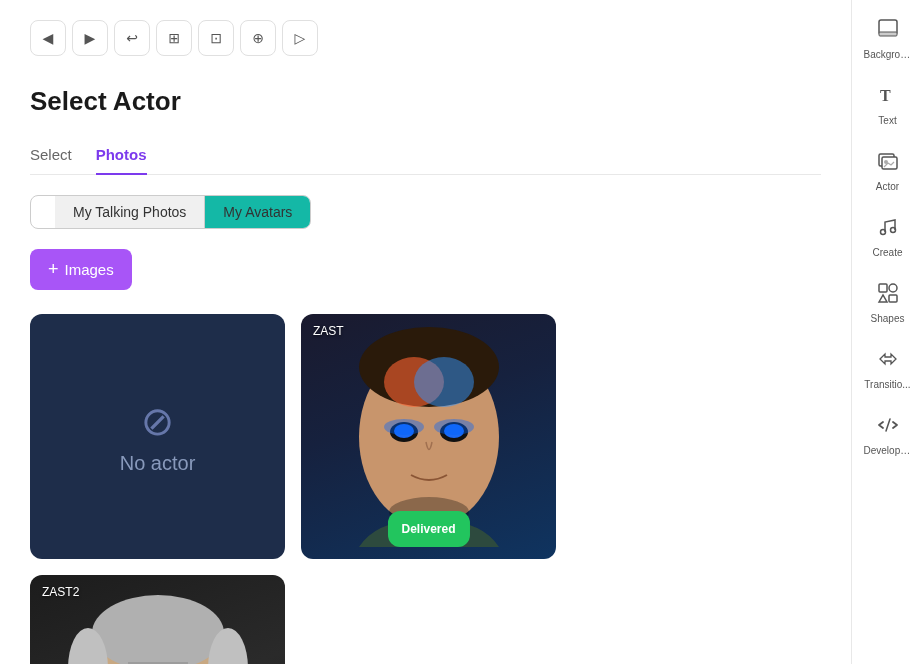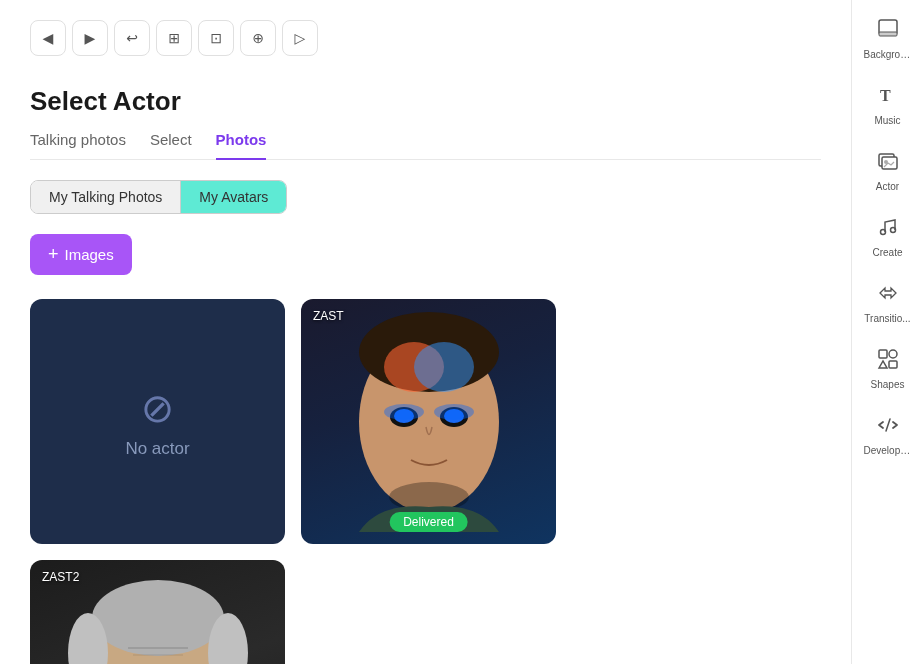--- a/index.html
+++ b/index.html
@@ -41,21 +41,21 @@
       justify-content: center;
       font-size: 14px;
       color: #555;
     }
 
     
     .page-title {
       font-size: 26px;
       font-weight: 700;
       color: #1a1a1a;
-      margin-bottom: 14px;
+      margin-bottom: 29px;
     }
 
     
     .tabs {
       display: flex;
       gap: 24px;
       margin-bottom: 20px;
       border-bottom: 1px solid #e8e8e8;
       padding-bottom: 0;
     }
@@ -77,26 +77,27 @@
 
     
     .sub-buttons {
       display: flex;
       gap: 0;
       margin-bottom: 20px;
       border: 1px solid #ccc;
       border-radius: 8px;
       overflow: hidden;
       width: fit-content;
+      padding-left: 24px;
     }
 
     .sub-btn {
       padding: 8px 18px;
       font-size: 14px;
-      background: #5eead4;
+      background: #14b8a6;
       border: none;
       cursor: pointer;
       color: #333;
       border-right: 1px solid #ccc;
     }
 
     .sub-btn:last-child {
       border-right: none;
     }
 
@@ -152,21 +153,21 @@
       color: #8899bb;
     }
 
     .no-actor-icon {
       font-size: 40px;
       margin-bottom: 8px;
       color: #6677aa;
     }
 
     .no-actor-label {
-      font-size: 17px;
+      font-size: 20px;
       color: #8899bb;
     }
 
     .actor-card.has-actor {
       background: #222;
     }
 
     .actor-card .card-label {
       position: absolute;
       top: 10px;
@@ -179,22 +180,22 @@
     }
 
     .actor-card .delivered-badge {
       position: absolute;
       bottom: 12px;
       left: 50%;
       transform: translateX(-50%);
       background: #22c55e;
       color: #fff;
       font-size: 12px;
-      font-weight: 400;
-      padding: 3px 14px;
+      font-weight: 700;
+      padding: 11px 14px;
       border-radius: 12px;
       z-index: 2;
     }
 
     
     .actor-face-1 {
       width: 100%;
       height: 100%;
       background: linear-gradient(160deg, #1a1a2e 0%, #16213e 40%, #0f3460 100%);
       display: flex;
@@ -261,21 +262,20 @@
     <button class="toolbar-btn">↩</button>
     <button class="toolbar-btn">⊞</button>
     <button class="toolbar-btn">⊡</button>
     <button class="toolbar-btn">⊕</button>
     <button class="toolbar-btn">▷</button>
   </div>
 
   <h1 class="page-title">Select Actor</h1>
 
   <div class="tabs">
-    <span class="tab">Talking photos</span>
     <span class="tab">Select</span>
     <span class="tab active">Photos</span>
   </div>
 
   <div class="sub-buttons">
     <button class="sub-btn active">My Talking Photos</button>
     <button class="sub-btn">My Avatars</button>
   </div>
 
   <button class="create-btn">
@@ -373,21 +373,21 @@
     </span>
     <span class="s-label">Backgrou...</span>
   </div>
 
   <div class="sidebar-item">
     <span class="s-icon">
       <svg width="22" height="22" viewBox="0 0 22 22" fill="none" xmlns="http://www.w3.org/2000/svg">
         <text x="3" y="17" font-size="16" font-weight="bold" fill="#555" font-family="serif">T</text>
       </svg>
     </span>
-    <span class="s-label">Music</span>
+    <span class="s-label">Text</span>
   </div>
 
   <div class="sidebar-item">
     <span class="s-icon">
       <svg width="22" height="22" viewBox="0 0 22 22" fill="none" xmlns="http://www.w3.org/2000/svg">
         <rect x="2" y="4" width="15" height="12" rx="1.5" stroke="#555" stroke-width="1.5"></rect>
         <rect x="5" y="7" width="15" height="12" rx="1.5" stroke="#555" stroke-width="1.5" fill="#fff"></rect>
         <circle cx="9" cy="12" r="2" fill="#aaa"></circle>
         <path d="M7 17 L11 13 L14 15 L17 12" stroke="#aaa" stroke-width="1.2" fill="none"></path>
       </svg>
@@ -402,41 +402,41 @@
         <circle cx="6" cy="16" r="2.5" stroke="#555" stroke-width="1.5"></circle>
         <circle cx="16" cy="14" r="2.5" stroke="#555" stroke-width="1.5"></circle>
       </svg>
     </span>
     <span class="s-label">Create</span>
   </div>
 
   <div class="sidebar-item">
     <span class="s-icon">
       <svg width="22" height="22" viewBox="0 0 22 22" fill="none" xmlns="http://www.w3.org/2000/svg">
-        <path d="M3 11 L8 6 L8 9 L14 9 L14 6 L19 11 L14 16 L14 13 L8 13 L8 16 Z" stroke="#555" stroke-width="1.3" fill="none"></path>
-      </svg>
-    </span>
-    <span class="s-label">Transitio...</span>
-  </div>
-
-  <div class="sidebar-item">
-    <span class="s-icon">
-      <svg width="22" height="22" viewBox="0 0 22 22" fill="none" xmlns="http://www.w3.org/2000/svg">
         <rect x="2" y="2" width="8" height="8" rx="1" stroke="#555" stroke-width="1.5"></rect>
         <circle cx="16" cy="6" r="4" stroke="#555" stroke-width="1.5"></circle>
         <path d="M2 20 L6 13 L10 20 Z" stroke="#555" stroke-width="1.5" fill="none"></path>
         <rect x="12" y="13" width="8" height="7" rx="1" stroke="#555" stroke-width="1.5"></rect>
       </svg>
     </span>
     <span class="s-label">Shapes</span>
   </div>
 
   <div class="sidebar-item">
     <span class="s-icon">
       <svg width="22" height="22" viewBox="0 0 22 22" fill="none" xmlns="http://www.w3.org/2000/svg">
+        <path d="M3 11 L8 6 L8 9 L14 9 L14 6 L19 11 L14 16 L14 13 L8 13 L8 16 Z" stroke="#555" stroke-width="1.3" fill="none"></path>
+      </svg>
+    </span>
+    <span class="s-label">Transitio...</span>
+  </div>
+
+  <div class="sidebar-item">
+    <span class="s-icon">
+      <svg width="22" height="22" viewBox="0 0 22 22" fill="none" xmlns="http://www.w3.org/2000/svg">
         <path d="M6 8 L2 11 L6 14" stroke="#555" stroke-width="1.8" stroke-linecap="round" stroke-linejoin="round"></path>
         <path d="M16 8 L20 11 L16 14" stroke="#555" stroke-width="1.8" stroke-linecap="round" stroke-linejoin="round"></path>
         <path d="M13 5 L9 17" stroke="#555" stroke-width="1.5" stroke-linecap="round"></path>
       </svg>
     </span>
     <span class="s-label">Develope...</span>
   </div>
 
 </div>
 

